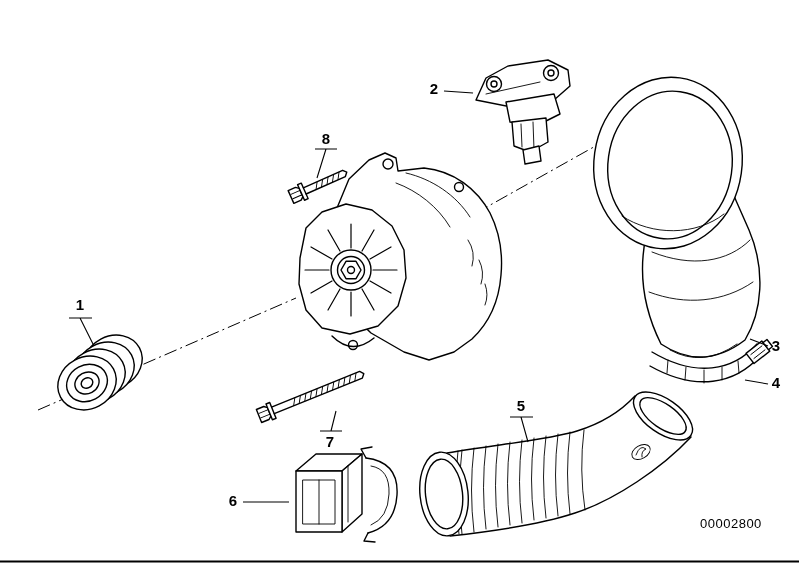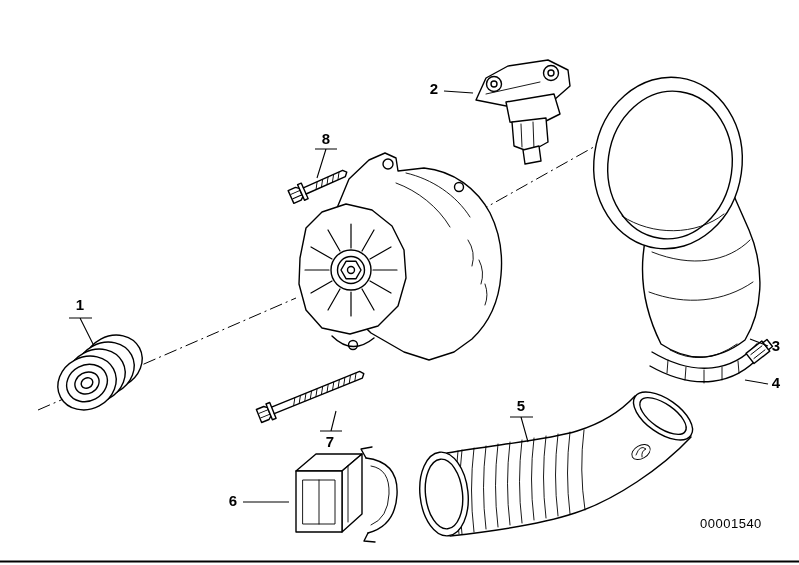--- a/index.html
+++ b/index.html
@@ -166,15 +166,15 @@
 
 <div class="callout" style="left:80px;  top:297px;">1</div>
 <div class="callout" style="left:434px; top:81px;">2</div>
 <div class="callout" style="left:776px; top:338px;">3</div>
 <div class="callout" style="left:776px; top:375px;">4</div>
 <div class="callout" style="left:521px; top:398px;">5</div>
 <div class="callout" style="left:233px; top:493px;">6</div>
 <div class="callout" style="left:330px; top:434px;">7</div>
 <div class="callout" style="left:326px; top:131px;">8</div>
 
-<div class="partnum" style="left:700px; top:516px;">00001540</div>
+<div class="partnum" style="left:700px; top:516px;">00002800</div>
 
 </div>
 
 </body></html>

